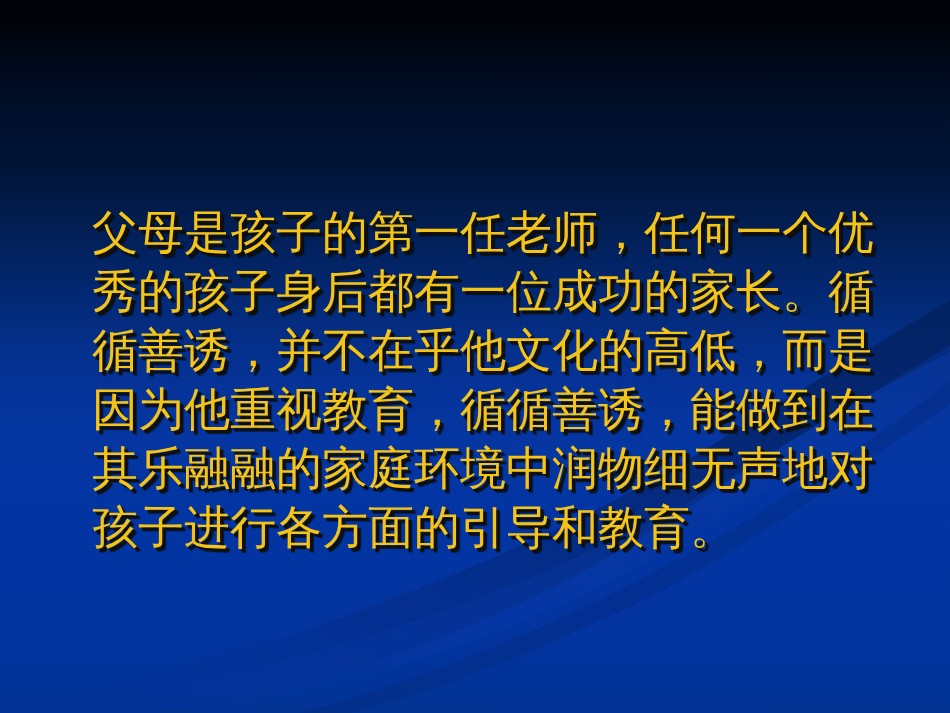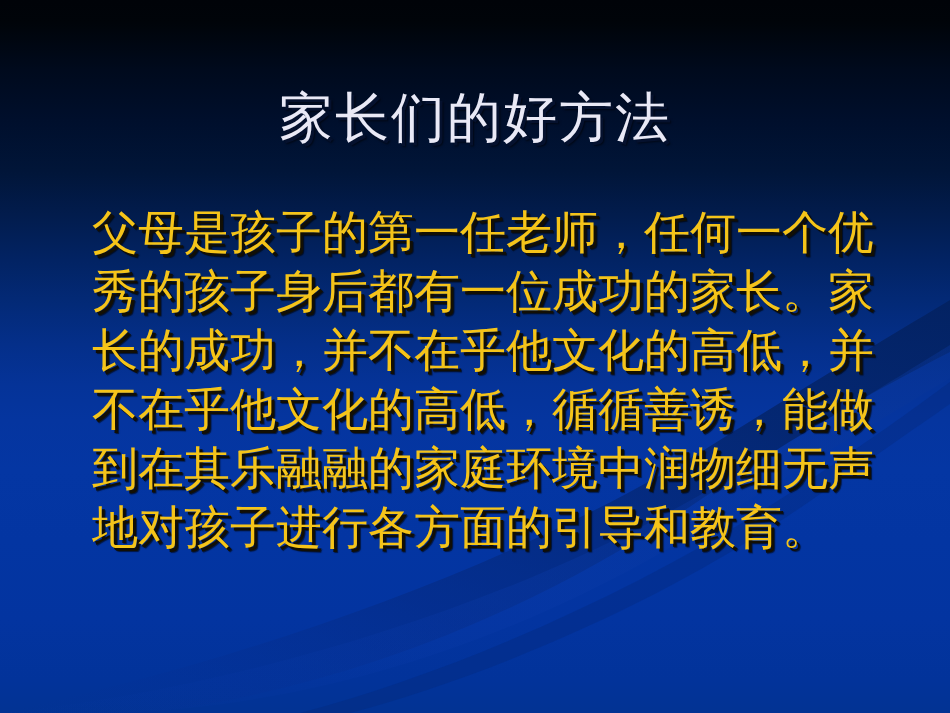--- a/index.html
+++ b/index.html
@@ -101,19 +101,18 @@
         <stop offset="0%" stop-color="#0a3bb0" stop-opacity="0.0"></stop>
         <stop offset="45%" stop-color="#0a3aa8" stop-opacity="0.35"></stop>
         <stop offset="100%" stop-color="#093596" stop-opacity="0.45"></stop>
       </linearGradient>
     </defs>
     <path d="M 0,713 C 250,660 520,565 720,440 C 830,372 900,330 950,300 L 950,352 C 880,388 800,432 700,500 C 520,622 330,690 150,713 Z" fill="url(#swooshGrad)"></path>
     <path d="M 0,713 C 230,690 500,610 700,495 C 820,426 890,382 950,345 L 950,378 C 890,414 810,462 700,530 C 500,652 300,706 120,713 Z" fill="url(#swooshGrad2)"></path>
     <path d="M 300,713 C 470,668 660,580 810,480 C 890,427 925,400 950,382 L 950,404 C 915,428 870,460 800,508 C 650,610 480,678 350,713 Z" fill="#052878" opacity="0.35"></path>
   </svg>
 
-  <div class="title">家长们的好方法</div>
 
   <div class="body-block">
-    <p class="body-para">父母是孩子的第一任老师，任何一个优秀的孩子身后都有一位成功的家长。家长的成功，并不在乎他文化的高低，并不在乎他文化的高低，循循善诱，能做到在其乐融融的家庭环境中润物细无声地对孩子进行各方面的引导和教育。</p>
+    <p class="body-para">父母是孩子的第一任老师，任何一个优秀的孩子身后都有一位成功的家长。循循善诱，并不在乎他文化的高低，而是因为他重视教育，循循善诱，能做到在其乐融融的家庭环境中润物细无声地对孩子进行各方面的引导和教育。</p>
   </div>
 
 </div>
 
 </body></html>

